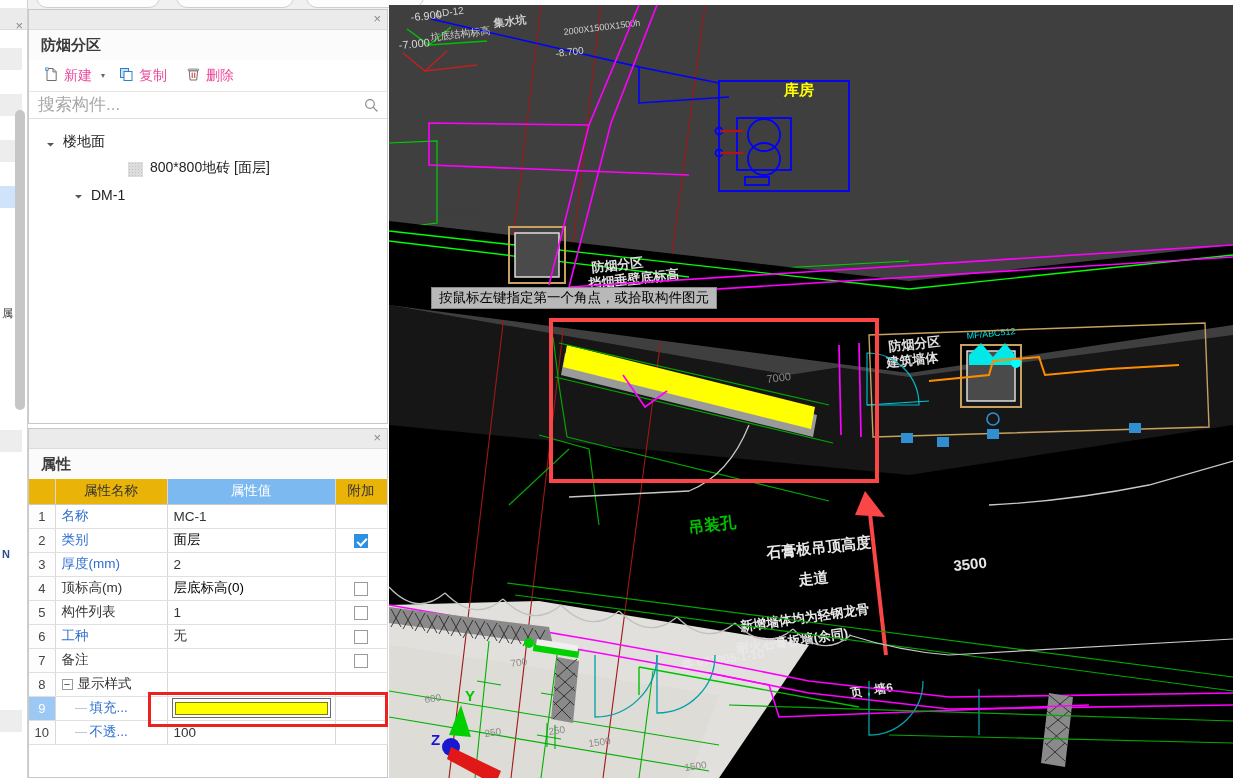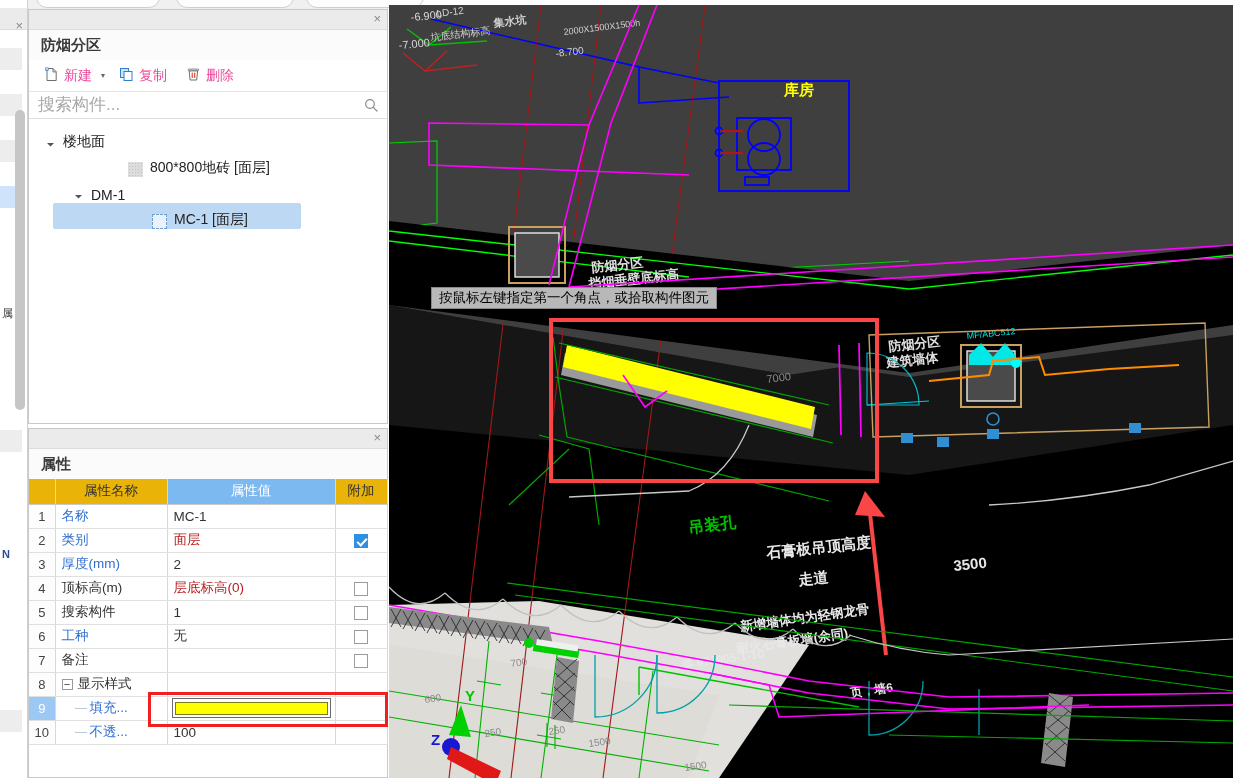--- a/index.html
+++ b/index.html
@@ -153,21 +153,21 @@
   .col-value { width: 168px; }
   .col-extra { width: 52px; }
   td.idx {
     text-align: center; color: #444; background: #fdfdfd;
     font-size: 13px; padding: 0;
   }
   td.idx.sel { background: #9cc9f3; color: #ffffff; }
   td.pname { color: #2f6fd0; }
   td.pname.plain { color: #333; }
   td.pval { color: #333; }
-  td.pval.grayed { color: #b91c1c; }
+  td.pval.grayed { color: #000000; }
   td.extra { text-align: center; padding: 0; }
 
   .tree-lead { display: inline-block; width: 13px; }
   .tree-dash {
     display: inline-block; width: 12px; margin-right: 3px;
     border-top: 1px solid #b9c9da; vertical-align: middle;
   }
   .expander {
     display: inline-block; width: 11px; height: 11px; line-height: 9px;
     border: 1px solid #9a9a9a; background: #fff; text-align: center;
@@ -324,24 +324,20 @@
 
       <div class="tnode" style="padding-left:42px">
         <span class="tw">
           <svg width="9" height="9" viewBox="0 0 9 9">
               <path d="M1 3l3.5 3.6L8 3z" fill="#555"></path>
             </svg>
         </span>
         <span class="tlabel" style="margin-left:6px">DM-1</span>
       </div>
 
-      <div class="tnode selected" style="padding-left:99px; margin-left:24px; margin-right:86px; border-radius:2px;">
-        <span class="swatch-dash"></span>
-        <span class="tlabel">MC-1 [面层]</span>
-      </div>
     </div>
   </div>
 
   <div class="dock" id="panel-properties">
 
     <div class="panel-caption">
       <span class="x">×</span>
     </div>
 
     <div class="panel-title">属性</div>
@@ -381,21 +377,21 @@
             <td class="extra"></td>
           </tr>
           <tr>
             <td class="idx">4</td>
             <td class="pname plain"><span>顶标高(m)</span></td>
             <td class="pval grayed">层底标高(0)</td>
             <td class="extra"><span class="cbox"></span></td>
           </tr>
           <tr>
             <td class="idx">5</td>
-            <td class="pname plain"><span>搜索构件</span></td>
+            <td class="pname plain"><span>构件列表</span></td>
             <td class="pval">1</td>
             <td class="extra"><span class="cbox"></span></td>
           </tr>
           <tr>
             <td class="idx">6</td>
             <td class="pname"><span>工种</span></td>
             <td class="pval">无</td>
             <td class="extra"><span class="cbox"></span></td>
           </tr>
           <tr>

